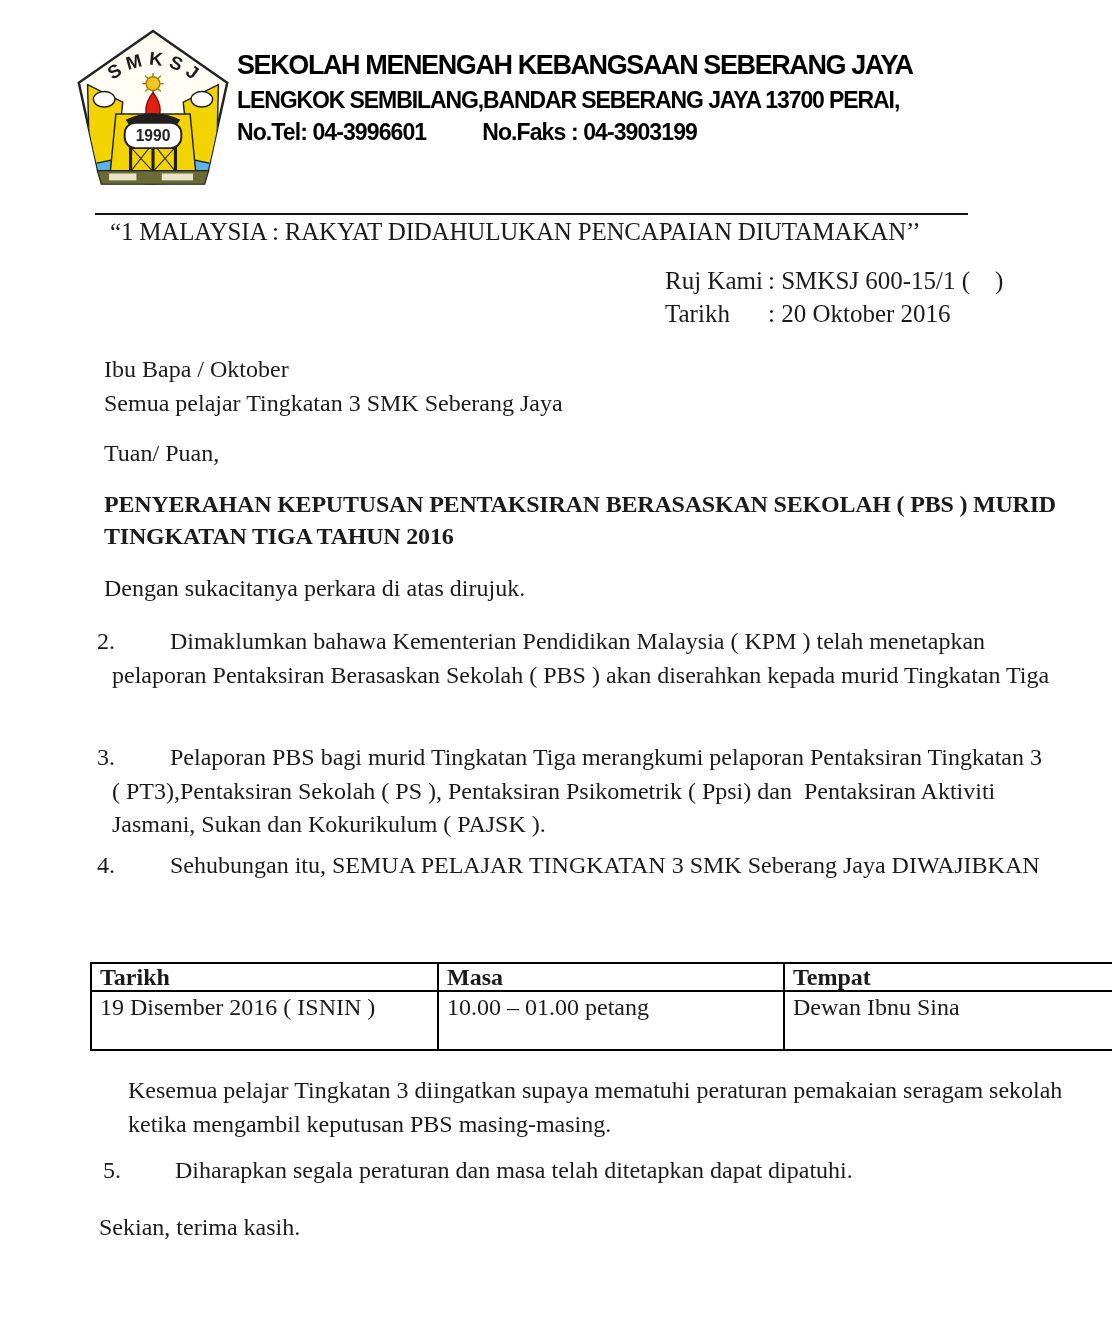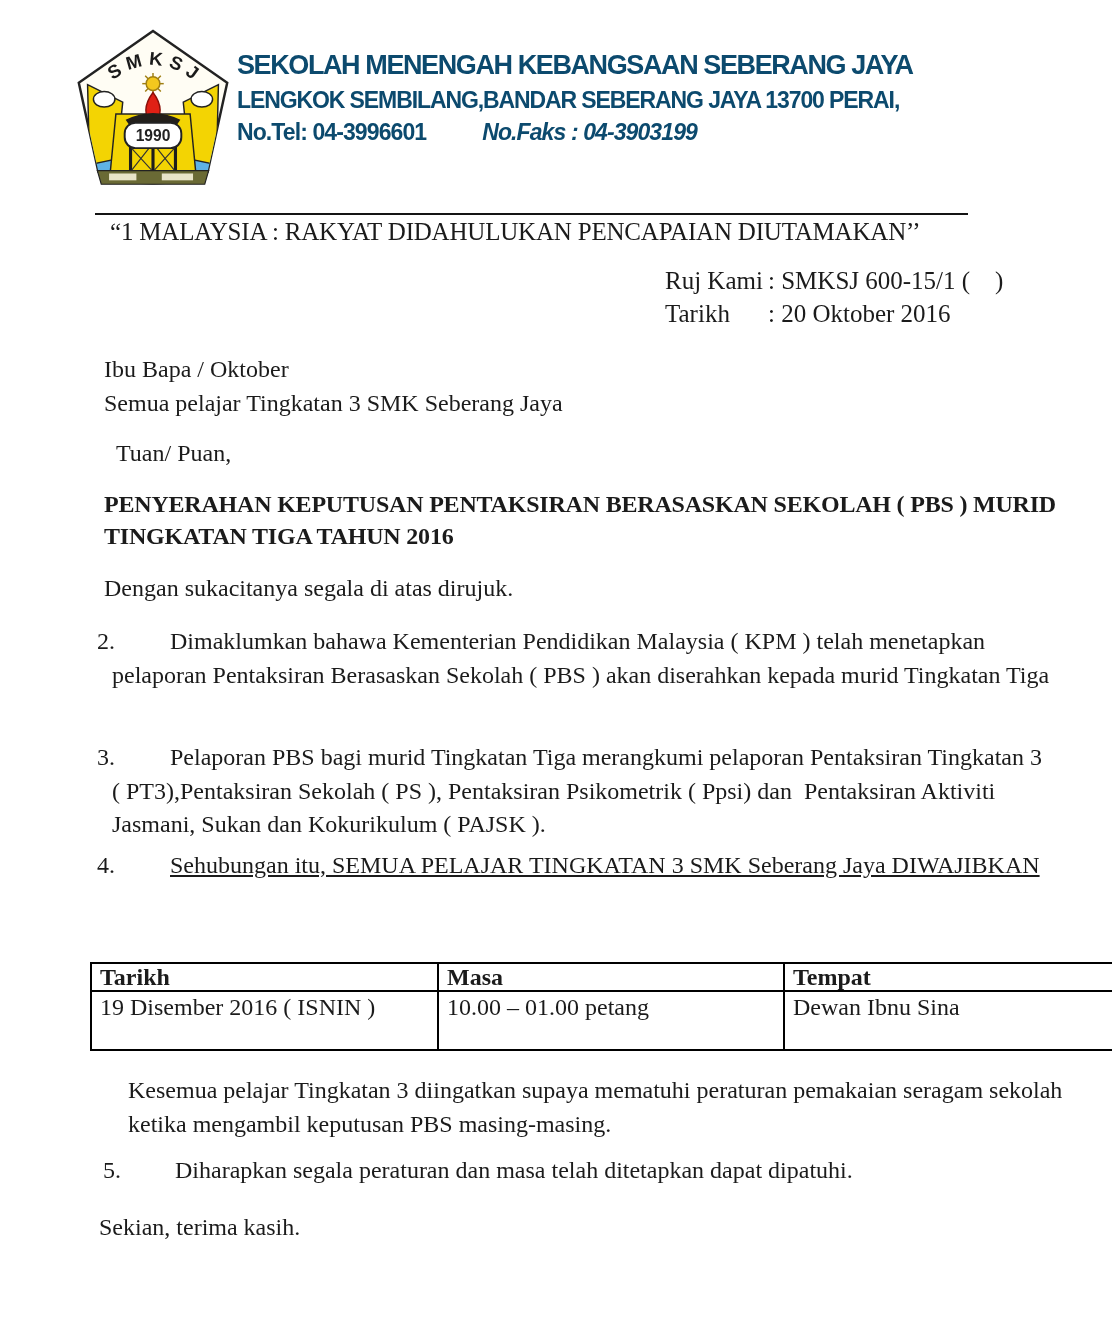--- a/index.html
+++ b/index.html
@@ -4,43 +4,43 @@
 <style>
   html,body { margin:0; padding:0; }
   body {
     width:1112px; height:1320px; background:#ffffff; position:relative;
     font-family:"Liberation Serif", serif; color:#1b1b1b; overflow:hidden;
   }
   .abs { position:absolute; }
 
   
   .crest { left:70px; top:26px; width:166px; height:170px; }
-  .head-text { left:237px; top:50px; font-family:"Liberation Sans", sans-serif; font-weight:bold; color:#0c4a6e; }
+  .head-text { left:237px; top:50px; font-family:"Liberation Sans", sans-serif; font-weight:bold; color:#000000; }
   .school-name { font-size:27px; letter-spacing:-1.4px; white-space:pre; }
   .school-addr { font-size:23px; letter-spacing:-1.1px; margin-top:6px; white-space:pre; }
   .school-tels { font-size:23px; letter-spacing:-0.9px; margin-top:5px; display:flex; }
-  .school-tels .fax { margin-left:56px;font-style:italic; }
+  .school-tels .fax { margin-left:56px; }
 
   .rule { left:95px; top:213px; width:873px; height:2px; background:#141414; }
   .motto { left:110px; top:217px; font-size:25px; line-height:30px; letter-spacing:-0.2px; white-space:pre; }
 
   .ref-block { left:665px; top:264px; font-size:25px; line-height:33px; }
   .ref-label { display:inline-block; width:103px; white-space:pre; }
   .ref-val { white-space:pre; }
 
   
   .t { white-space:pre; }
   .block { font-size:24px; line-height:33.5px; }
   .recipient { left:104px; top:353px; }
-  .salutation { left:104px; top:437px;margin-left:12px; }
+  .salutation { left:104px; top:437px; }
   .subject { left:104px; top:489px; font-weight:bold; line-height:31.5px; letter-spacing:-0.2px; }
   .intro { left:104px; top:572px; }
   .para2 { left:97px; top:625px; }
   .para3 { left:97px; top:741px; }
-  .para4 { left:97px; top:849px;text-decoration:underline; }
+  .para4 { left:97px; top:849px; }
   .reminder { left:128px; top:1074px; }
   .para5 { left:103px; top:1154px; }
   .closing { left:99px; top:1211px; }
   .slogan { left:104px; top:1336px; }
   .num { display:inline-block; width:73px; white-space:pre; }
   .wrapline { padding-left:15px; }
 
   
   .sched { left:90px; top:962px; width:993px; border-collapse:collapse; table-layout:fixed; }
   .sched th, .sched td {
@@ -132,21 +132,21 @@
   <div class="t">Semua pelajar Tingkatan 3 SMK Seberang Jaya</div>
 </div>
 
 <div class="abs block salutation t">Tuan/ Puan,</div>
 
 <div class="abs block subject">
   <div class="t">PENYERAHAN KEPUTUSAN PENTAKSIRAN BERASASKAN SEKOLAH ( PBS ) MURID</div>
   <div class="t">TINGKATAN TIGA TAHUN 2016</div>
 </div>
 
-<div class="abs block intro t">Dengan sukacitanya segala di atas dirujuk.</div>
+<div class="abs block intro t">Dengan sukacitanya perkara di atas dirujuk.</div>
 
 <div class="abs block para2">
   <div><span class="num">2.</span><span class="t">Dimaklumkan bahawa Kementerian Pendidikan Malaysia ( KPM ) telah menetapkan</span></div>
   <div class="wrapline t">pelaporan Pentaksiran Berasaskan Sekolah ( PBS ) akan diserahkan kepada murid Tingkatan Tiga</div>
 </div>
 
 <div class="abs block para3">
   <div><span class="num">3.</span><span class="t">Pelaporan PBS bagi murid Tingkatan Tiga merangkumi pelaporan Pentaksiran Tingkatan 3</span></div>
   <div class="wrapline t">( PT3),Pentaksiran Sekolah ( PS ), Pentaksiran Psikometrik ( Ppsi) dan  Pentaksiran Aktiviti</div>
   <div class="wrapline t">Jasmani, Sukan dan Kokurikulum ( PAJSK ).</div>

